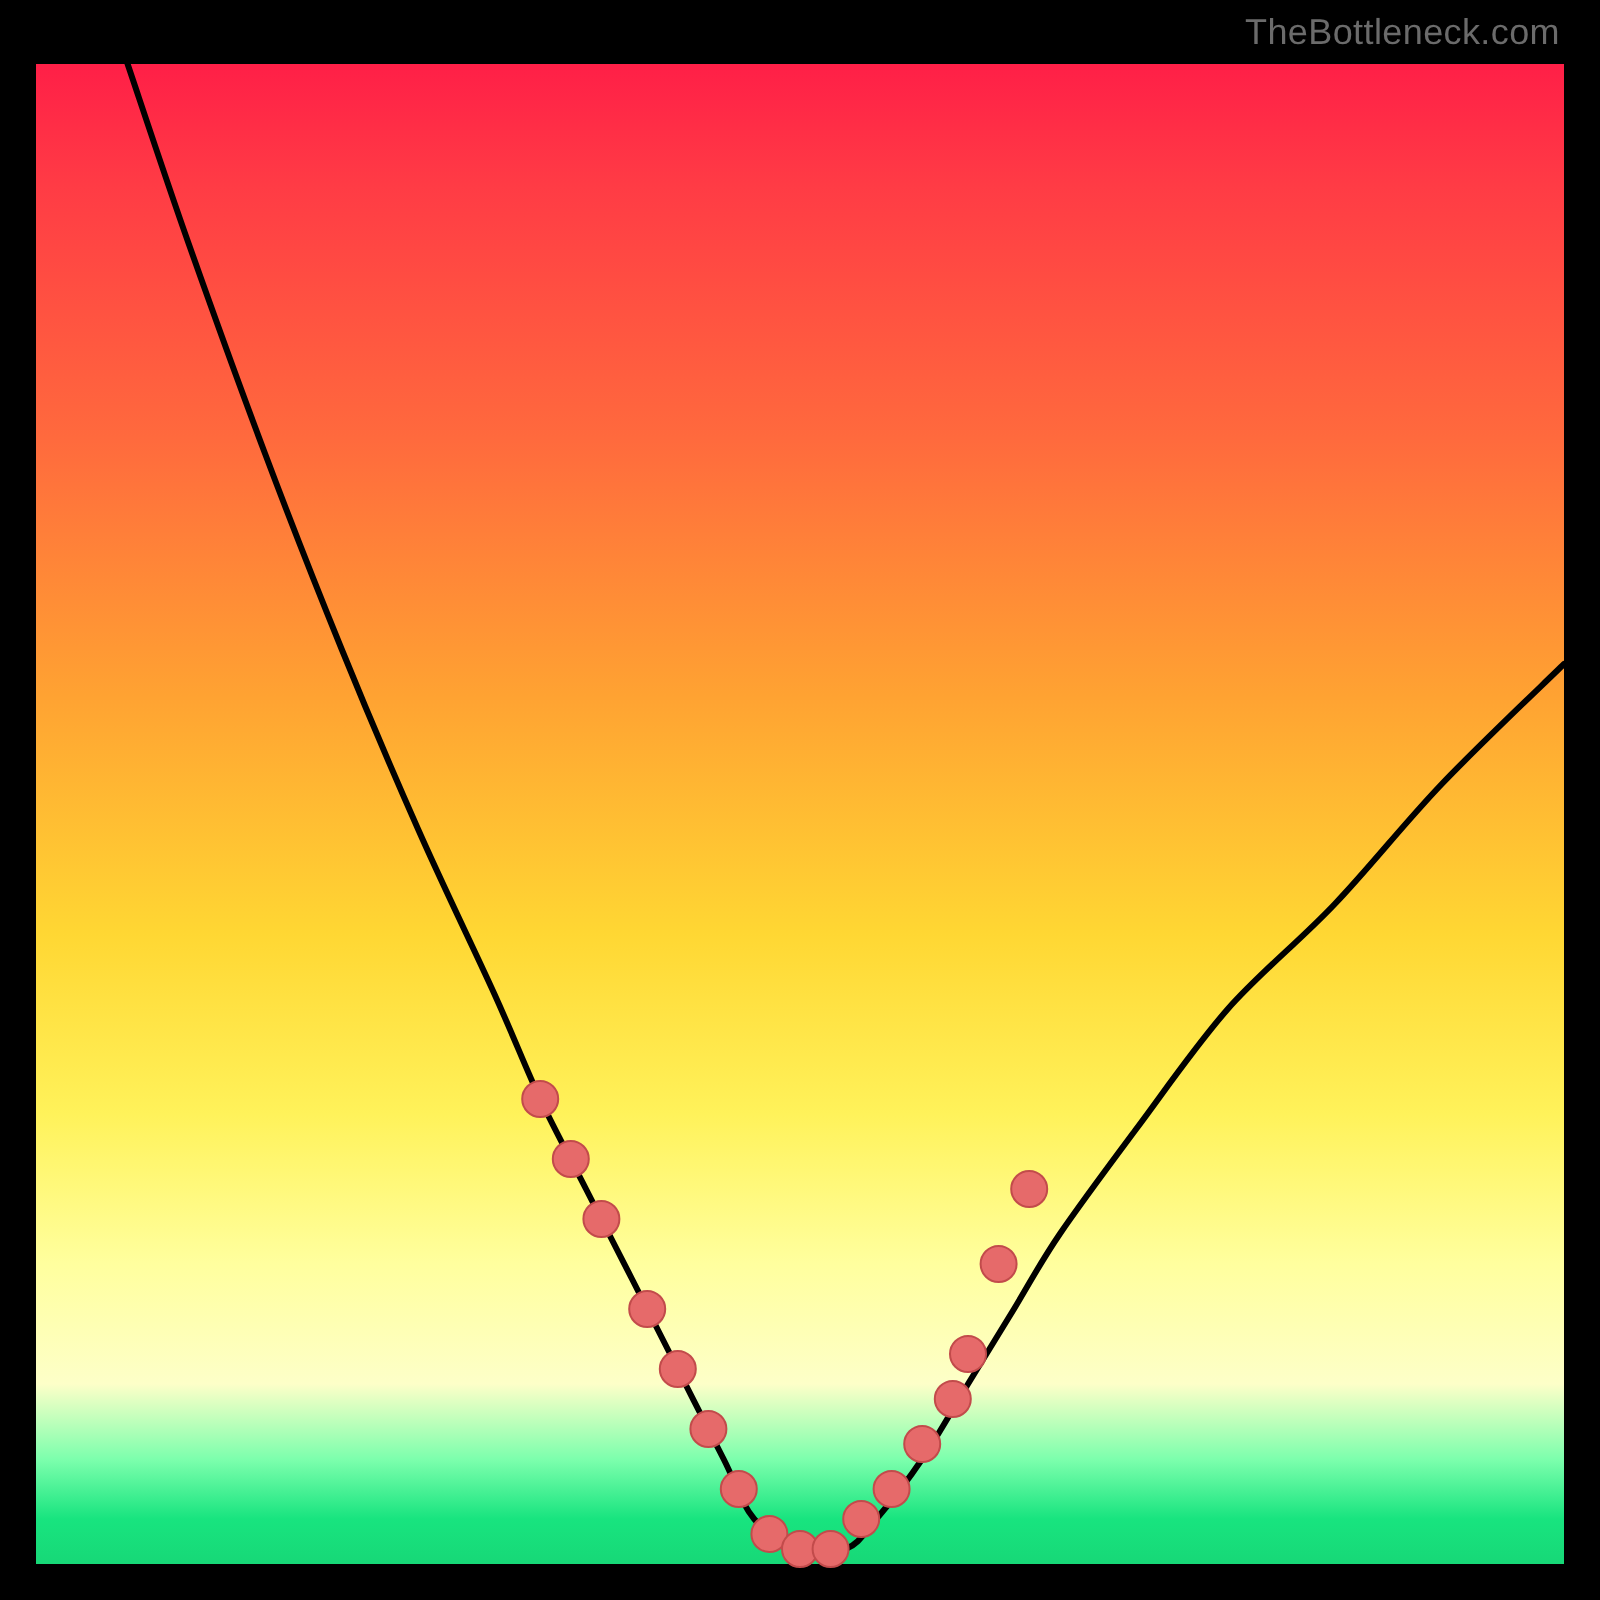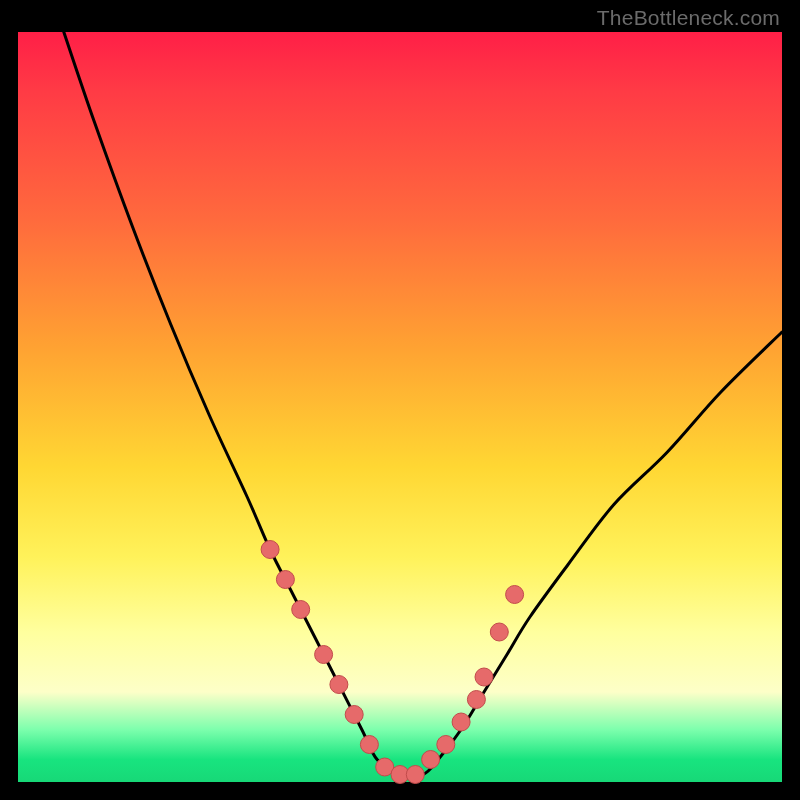--- a/index.html
+++ b/index.html
@@ -45,21 +45,21 @@
       #7dffad 93%,
       #18e47f 97%,
       #17d877 100%
     );
   }
   .watermark {
     position: absolute;
     top: 6px;
     right: 20px;
     color: #6b6b6b;
-    font-size: 21px;
+    font-size: 18px;
     font-weight: 500;
     letter-spacing: 0.2px;
     user-select: none;
   }
   svg.curve-layer {
     position: absolute;
     left: 0;
     top: 0;
     width: 764px;
     height: 750px;

